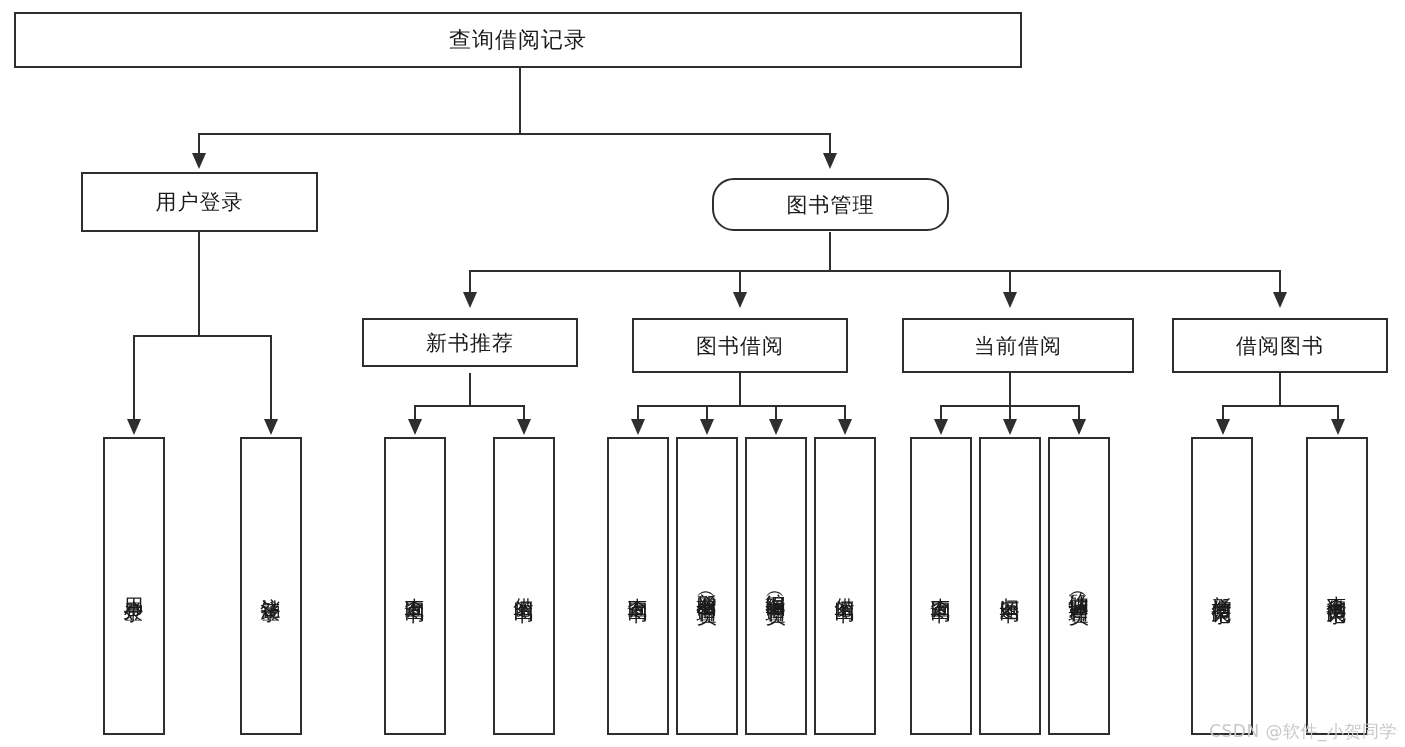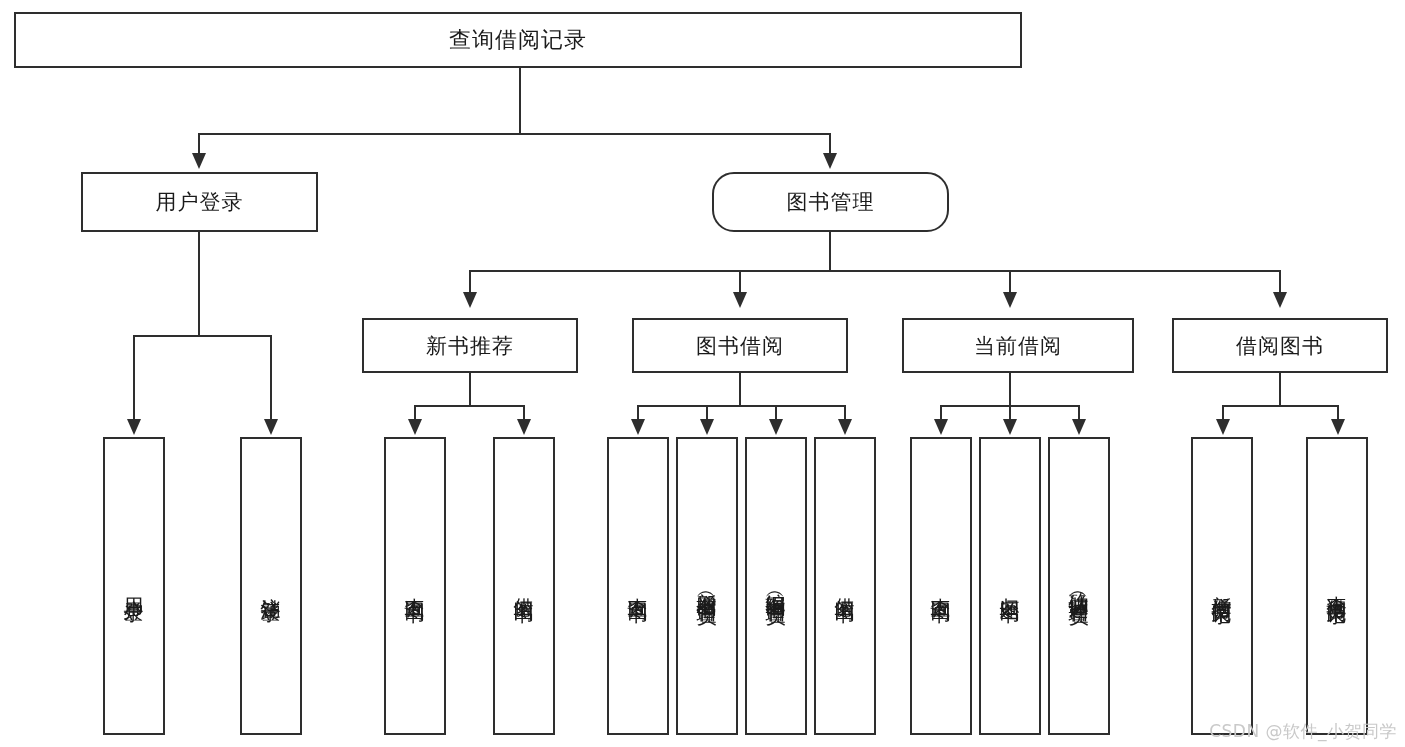--- a/index.html
+++ b/index.html
@@ -79,21 +79,21 @@
 
   <div class="line horz" style="left:198px;top:133px;width:633px;"></div>
   <div class="line vert" style="left:198px;top:133px;height:22px;"></div>
   <div class="arrow" style="left:192px;top:153px;"></div>
   <div class="line vert" style="left:829px;top:133px;height:22px;"></div>
   <div class="arrow" style="left:823px;top:153px;"></div>
 
   <div class="node h" style="left:81px;top:172px;width:237px;height:60px;">
     <span>用户登录</span>
   </div>
-  <div class="node h" style="left:712px;top:172px;width:237px;height:60px;border-radius:22px;">
+  <div class="node h" style="left:712px;top:178px;width:237px;height:53px;border-radius:22px;">
     <span>图书管理</span>
   </div>
 
   <div class="line vert" style="left:198px;top:232px;height:104px;"></div>
   <div class="line horz" style="left:133px;top:335px;width:138px;"></div>
   <div class="line vert" style="left:133px;top:335px;height:86px;"></div>
   <div class="arrow" style="left:127px;top:419px;"></div>
   <div class="line vert" style="left:270px;top:335px;height:86px;"></div>
   <div class="arrow" style="left:264px;top:419px;"></div>
 
@@ -105,21 +105,21 @@
 
   <div class="line vert" style="left:739px;top:270px;height:24px;"></div>
   <div class="arrow" style="left:733px;top:292px;"></div>
 
   <div class="line vert" style="left:1009px;top:270px;height:24px;"></div>
   <div class="arrow" style="left:1003px;top:292px;"></div>
 
   <div class="line vert" style="left:1279px;top:270px;height:24px;"></div>
   <div class="arrow" style="left:1273px;top:292px;"></div>
 
-  <div class="node h" style="left:362px;top:318px;width:216px;height:55px;">
+  <div class="node h" style="left:362px;top:318px;width:216px;height:49px;">
     <span>新书推荐</span>
   </div>
   <div class="node h" style="left:632px;top:318px;width:216px;height:55px;">
     <span>图书借阅</span>
   </div>
   <div class="node h" style="left:902px;top:318px;width:232px;height:55px;">
     <span>当前借阅</span>
   </div>
   <div class="node h" style="left:1172px;top:318px;width:216px;height:55px;">
     <span>借阅图书</span>

